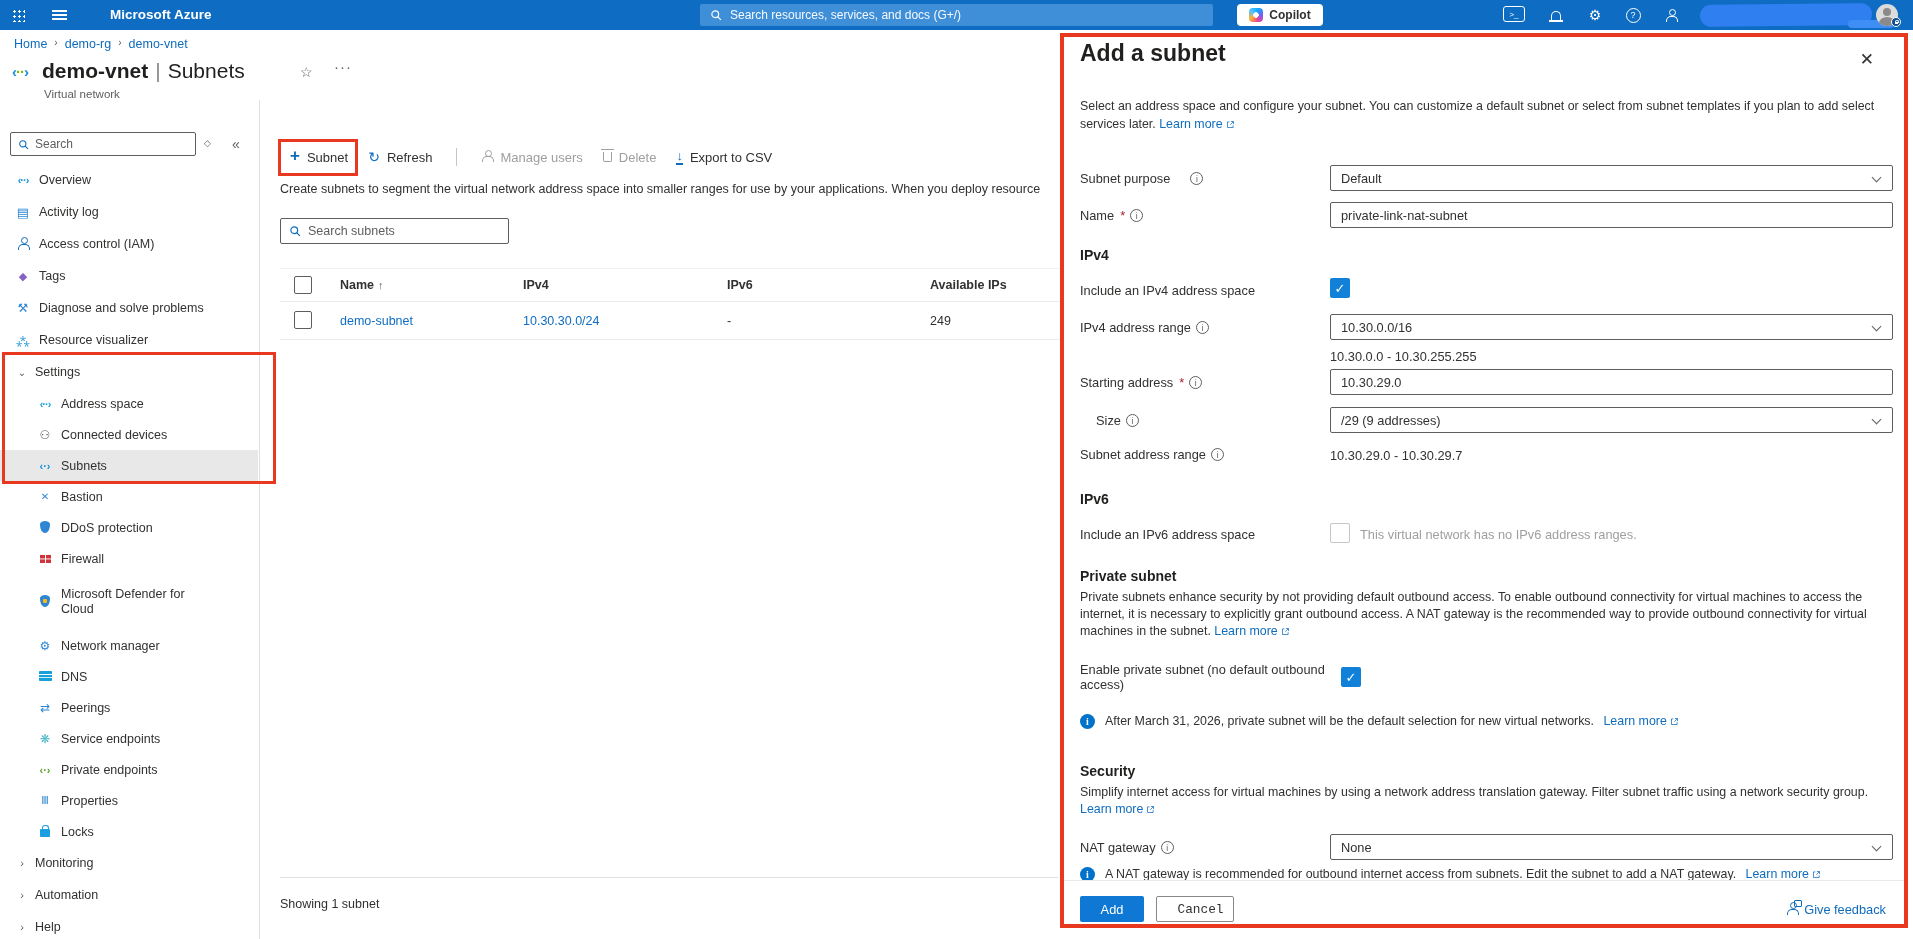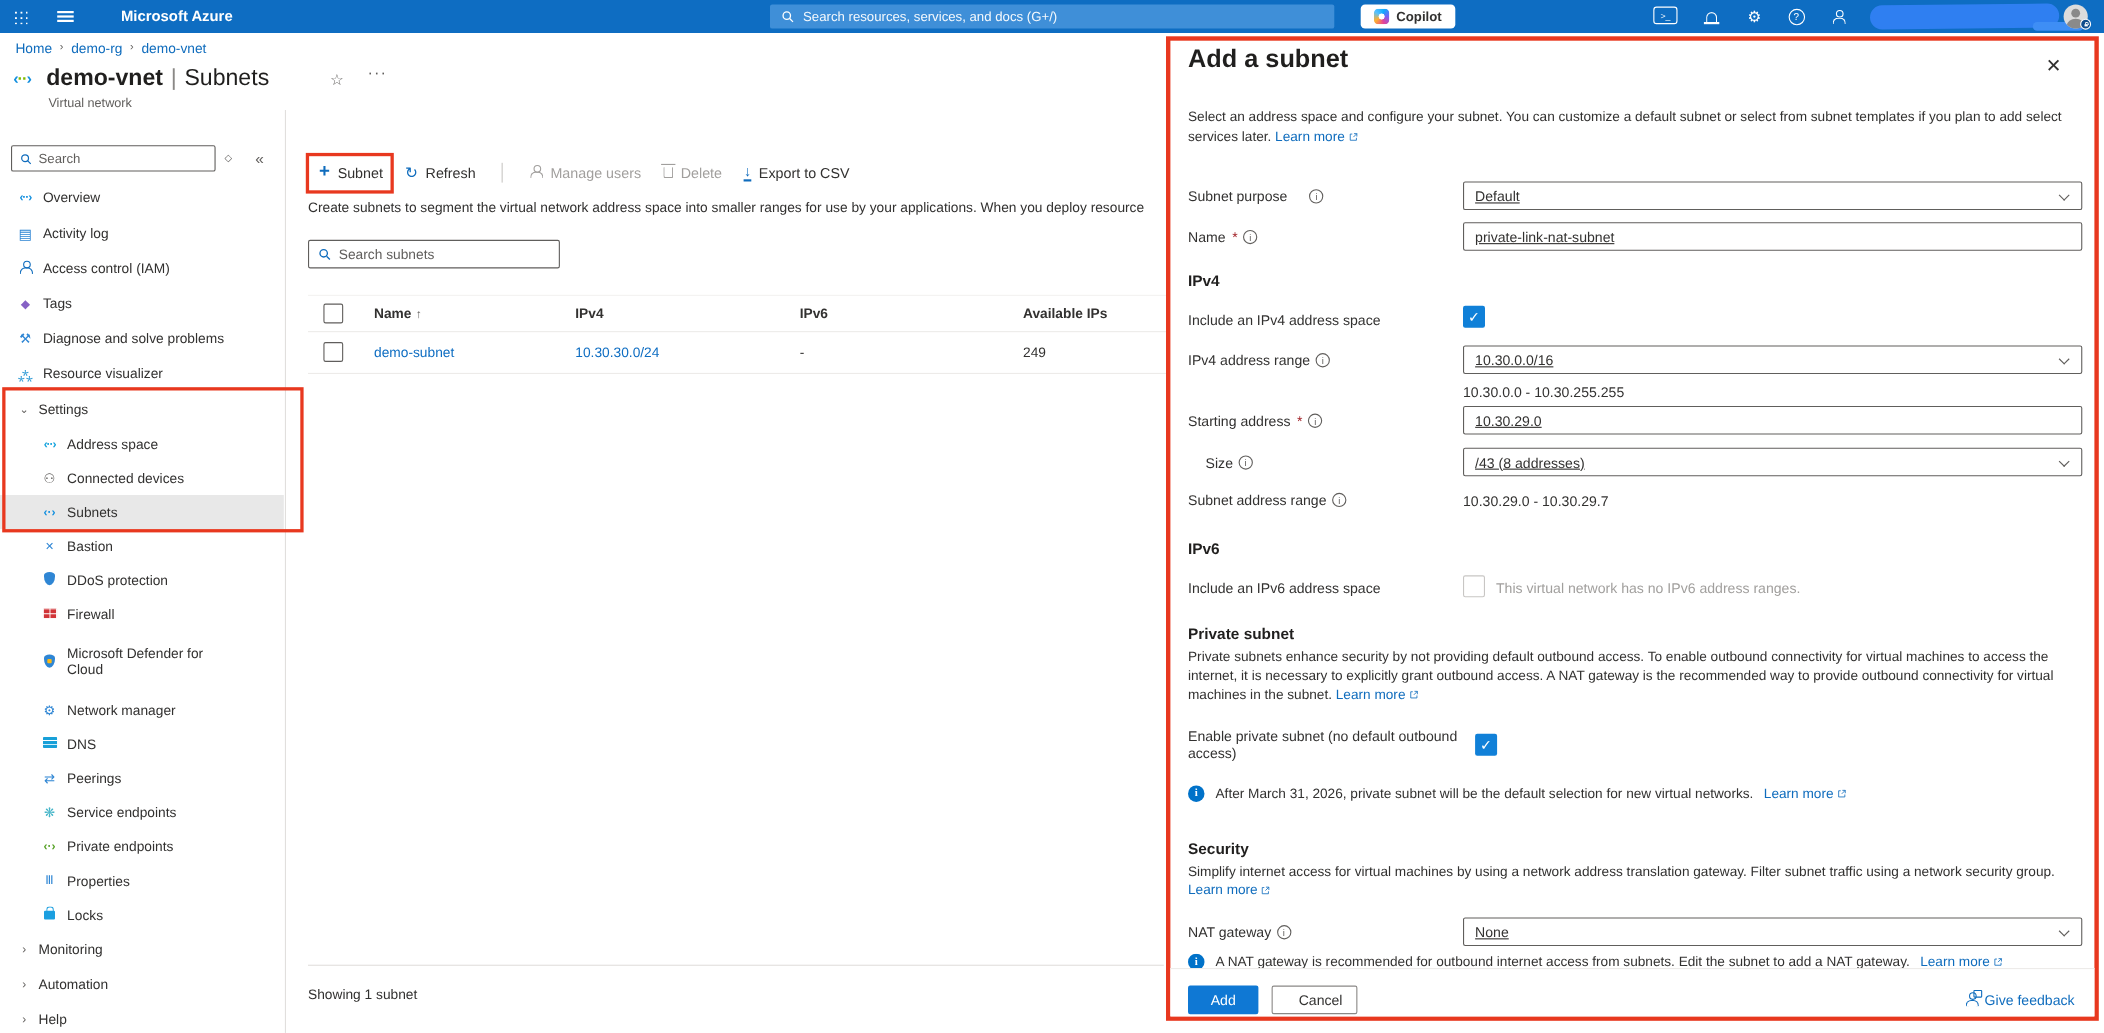--- a/index.html
+++ b/index.html
@@ -119,32 +119,32 @@
   #panel { position:absolute; left:1060px; top:33px; width:848px; height:895px; background:#fff; border:4px solid #e8381f; z-index:40; }
   .closex { position:absolute; right:30px; top:12px; font-size:17px; color:#323130; cursor:pointer; }
   .pttl { position:absolute; left:16px; top:3px; font-size:23px; font-weight:bold; color:#201f1e; }
   .pintro { position:absolute; left:16px; top:60px; width:812px; font-size:12.4px; line-height:18px; }
   .lnk { color:#0f6cbd; text-decoration:none; cursor:pointer; white-space:nowrap; }
   .ext { margin-left:3px; vertical-align:-1px; }
   .flabel { position:absolute; left:16px; display:flex; align-items:center; gap:5px; font-size:12.8px; color:#323130; }
   .req { color:#a4262c; margin-left:1px; }
   .info-o { display:inline-flex; width:13px; height:13px; border:1px solid #605e5c; border-radius:50%; color:#605e5c; font-size:8.5px; align-items:center; justify-content:center; flex:none; }
   .info-f { display:inline-flex; width:15px; height:15px; background:#0072c9; border-radius:50%; color:#fff; font-size:10px; font-weight:bold; align-items:center; justify-content:center; flex:none; font-family:"Liberation Serif", serif; }
-  .dd, .tx { position:absolute; left:266px; width:563px; height:26px; border:1px solid #605e5c; border-radius:2px; background:#fff; display:flex; align-items:center; padding:4px 10px; font-size:12.8px; cursor:pointer;text-decoration:underline; }
+  .dd, .tx { position:absolute; left:266px; width:563px; height:26px; border:1px solid #605e5c; border-radius:2px; background:#fff; display:flex; align-items:center; padding:4px 10px; font-size:12.8px; cursor:pointer; }
   .tx input { border:none; outline:none; width:100%; font-size:12.8px; color:#323130; font-family:"Liberation Sans", sans-serif; background:transparent; }
   .chev { position:absolute; right:12px; top:8px; width:7px; height:7px; border-right:1.4px solid #605e5c; border-bottom:1.4px solid #605e5c; transform:rotate(45deg); }
   .ptext { position:absolute; left:266px; font-size:12.8px; }
   .shead { position:absolute; left:16px; font-size:14px; font-weight:bold; color:#201f1e; }
   .ppara { position:absolute; left:16px; width:814px; font-size:12.4px; line-height:17px; }
   .ckb { position:absolute; width:20px; height:20px; border-radius:2px; background:#1080d8; color:#fff; display:flex; align-items:center; justify-content:center; font-size:13px; cursor:pointer; }
   .ckb.off { background:#fff; border:1px solid #c8c6c4; cursor:default; }
   .graynote { color:#a19f9d; }
   .pfoot { position:absolute; left:0; top:843px; width:840px; height:44px; background:#fff; border-top:1px solid #edebe9; z-index:5; }
   .btn-add { position:absolute; left:16px; top:15px; width:64px; height:26px; background:#0f78d4; color:#fff; border:none; border-radius:2px; font-size:12.8px; cursor:pointer; font-family:"Liberation Sans", sans-serif; }
-  .btn-cancel { position:absolute; left:92px; top:15px; width:78px; height:26px; background:#fff; color:#323130; border:1px solid #8a8886; border-radius:2px; font-size:12.8px; cursor:pointer; font-family:Liberation Sans, sans-serif;padding-left:11px; }
+  .btn-cancel { position:absolute; left:92px; top:15px; width:78px; height:26px; background:#fff; color:#323130; border:1px solid #8a8886; border-radius:2px; font-size:12.8px; cursor:pointer; font-family:Liberation Mono, monospace;padding-left:11px; }
   .feedback { position:absolute; right:18px; top:21px; display:flex; align-items:center; gap:6px; font-size:12.8px; color:#0f6cbd; cursor:pointer; }
   .fb-ico { position:relative; color:#0f6cbd; }
   .fb-ico:before { content:""; position:absolute; right:-4px; top:-2px; width:6px; height:5px; border:1px solid #0f6cbd; border-radius:1px; background:#fff; }
 
   
   .annot { position:absolute; border:3px solid #e8381f; z-index:60; pointer-events:none; }
   #annot-subnet-btn { left:278px; top:139px; width:80px; height:37px; }
   #annot-settings { left:2px; top:352px; width:274px; height:132px; }
 </style>
 </head>
@@ -421,21 +421,21 @@
       </div>
     <div class="tx" style="top:332px;">
         <input value="10.30.29.0" style="">
       </div>
 
     <div class="flabel" style="top:376px;margin-left:16px;">
         <span>Size</span>
         <span class="info-o">i</span>
       </div>
     <div class="dd" style="top:370px;">
-        <span>/43 (8 addresses)</span>
+        <span>/29 (9 addresses)</span>
         <span class="chev"></span>
       </div>
 
     <div class="flabel" style="top:410px;">
         <span>Subnet address range</span>
         <span class="info-o">i</span>
       </div>
     <div class="ptext" style="top:411px;">10.30.29.0 - 10.30.29.7</div>
 
     <div class="shead" style="top:454px;">IPv6</div>

